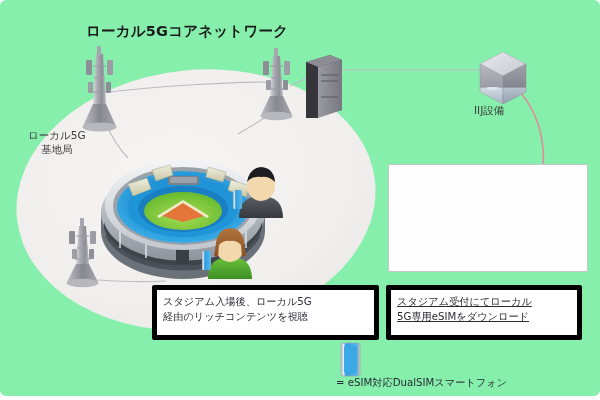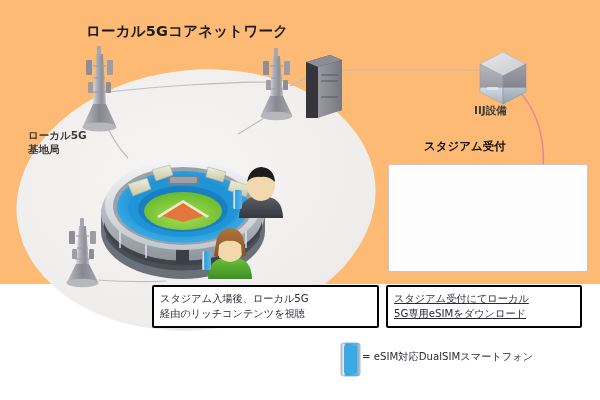--- a/index.html
+++ b/index.html
@@ -5,79 +5,80 @@
   * { box-sizing: border-box; }
   html, body {
     margin: 0; padding: 0;
     width: 600px; height: 400px;
     background: #ffffff;
     font-family: "DejaVu Sans", "Liberation Sans", sans-serif;
     overflow: hidden;
   }
   #stage {
     position: relative;
-    width: 600px; height: 284px;
-    background: #fdba74;
+    width: 600px; height: 396px;
+    background: #86efac;
+    border-radius: 6px;
   }
   #bg-svg { position: absolute; left: 0; top: 0; width: 600px; height: 400px; }
 
   .title {
     position: absolute;
     left: 86px; top: 22px;
     font-size: 14.5px;
     font-weight: bold;
     color: #1c1c1c;
     letter-spacing: 0.2px;
     white-space: nowrap;
   }
 
   .lbl {
     position: absolute;
     font-size: 10.5px;
     color: #3a3a3a;
     line-height: 1.35;
     white-space: nowrap;
-    font-weight: bold;
   }
   .lbl-bold {
     font-weight: bold;
     color: #111;
     font-size: 11.5px;
   }
 
   
   .caption {
     position: absolute;
-    border: 2px solid #000000;
+    border: 5px solid #000000;
     background: #ffffff;
     border-radius: 2px;
     font-size: 10.2px;
     color: #2a2a35;
     line-height: 1.45;
-    padding: 5px 6px 4px 6px;
+    padding: 5px 6px 10px 6px;
     white-space: pre-line;
   }
 
   
   .reception-panel {
     position: absolute;
     left: 388px; top: 164px;
     width: 200px; height: 108px;
     border: 1px solid #c6c6cc;
     background: #fdfdfd;
     border-radius: 2px;
   }
 
   
   .legend {
     position: absolute;
     left: 336px; top: 340px;
     display: flex;
     align-items: center;
     gap: 2px;
+    flex-direction: column;
   }
   .legend-text {
     font-size: 10.2px;
     color: #2a2a35;
     white-space: nowrap;
   }
 </style>
 </head>
 <body>
 
@@ -402,26 +403,25 @@
     <g>
       <rect x="341" y="343" width="19" height="33" rx="2.5" fill="url(#gPhoneBig)" stroke="#9aa6b2" stroke-width="0.8"></rect>
       <rect x="344" y="346" width="13" height="27" rx="1.2" fill="#3aa9e6"></rect>
     </g>
   </svg>
 
   <div class="title">ローカル5Gコアネットワーク</div>
 
   <div class="lbl" style="left:28px; top:128px;">
     <div>ローカル5G</div>
-    <div style="">基地局</div>
+    <div style="text-align:center;">基地局</div>
   </div>
 
   <div class="lbl" style="left:474px; top:103px;">IIJ設備</div>
 
-  <div class="lbl lbl-bold" style="left:424px; top:139px;">スタジアム受付</div>
 
   <div class="lbl" style="left:394px; top:250px;">スタジアム来場者</div>
 
   <div class="reception-panel"></div>
 
   <div class="caption" style="left:152px; top:285px; width:227px;">スタジアム入場後、ローカル5G
 経由のリッチコンテンツを視聴</div>
 
   <div class="caption" style="left:386px; top:285px; width:196px;text-decoration:underline;">スタジアム受付にてローカル
 5G専用eSIMをダウンロード</div>

